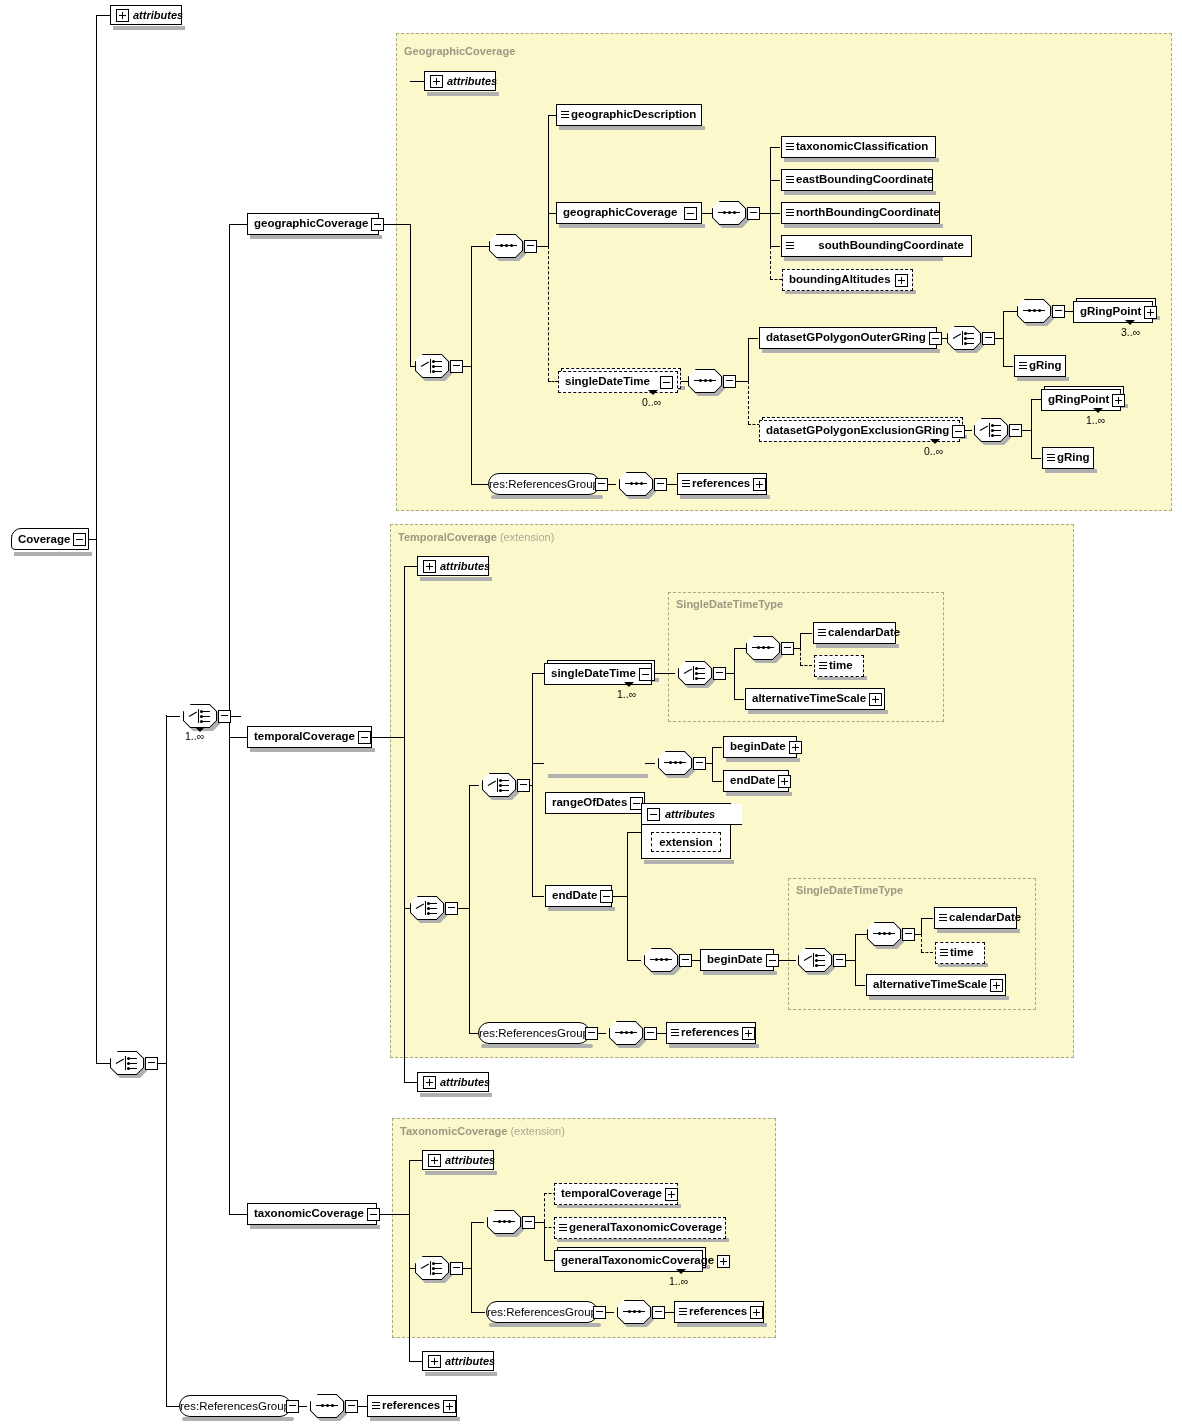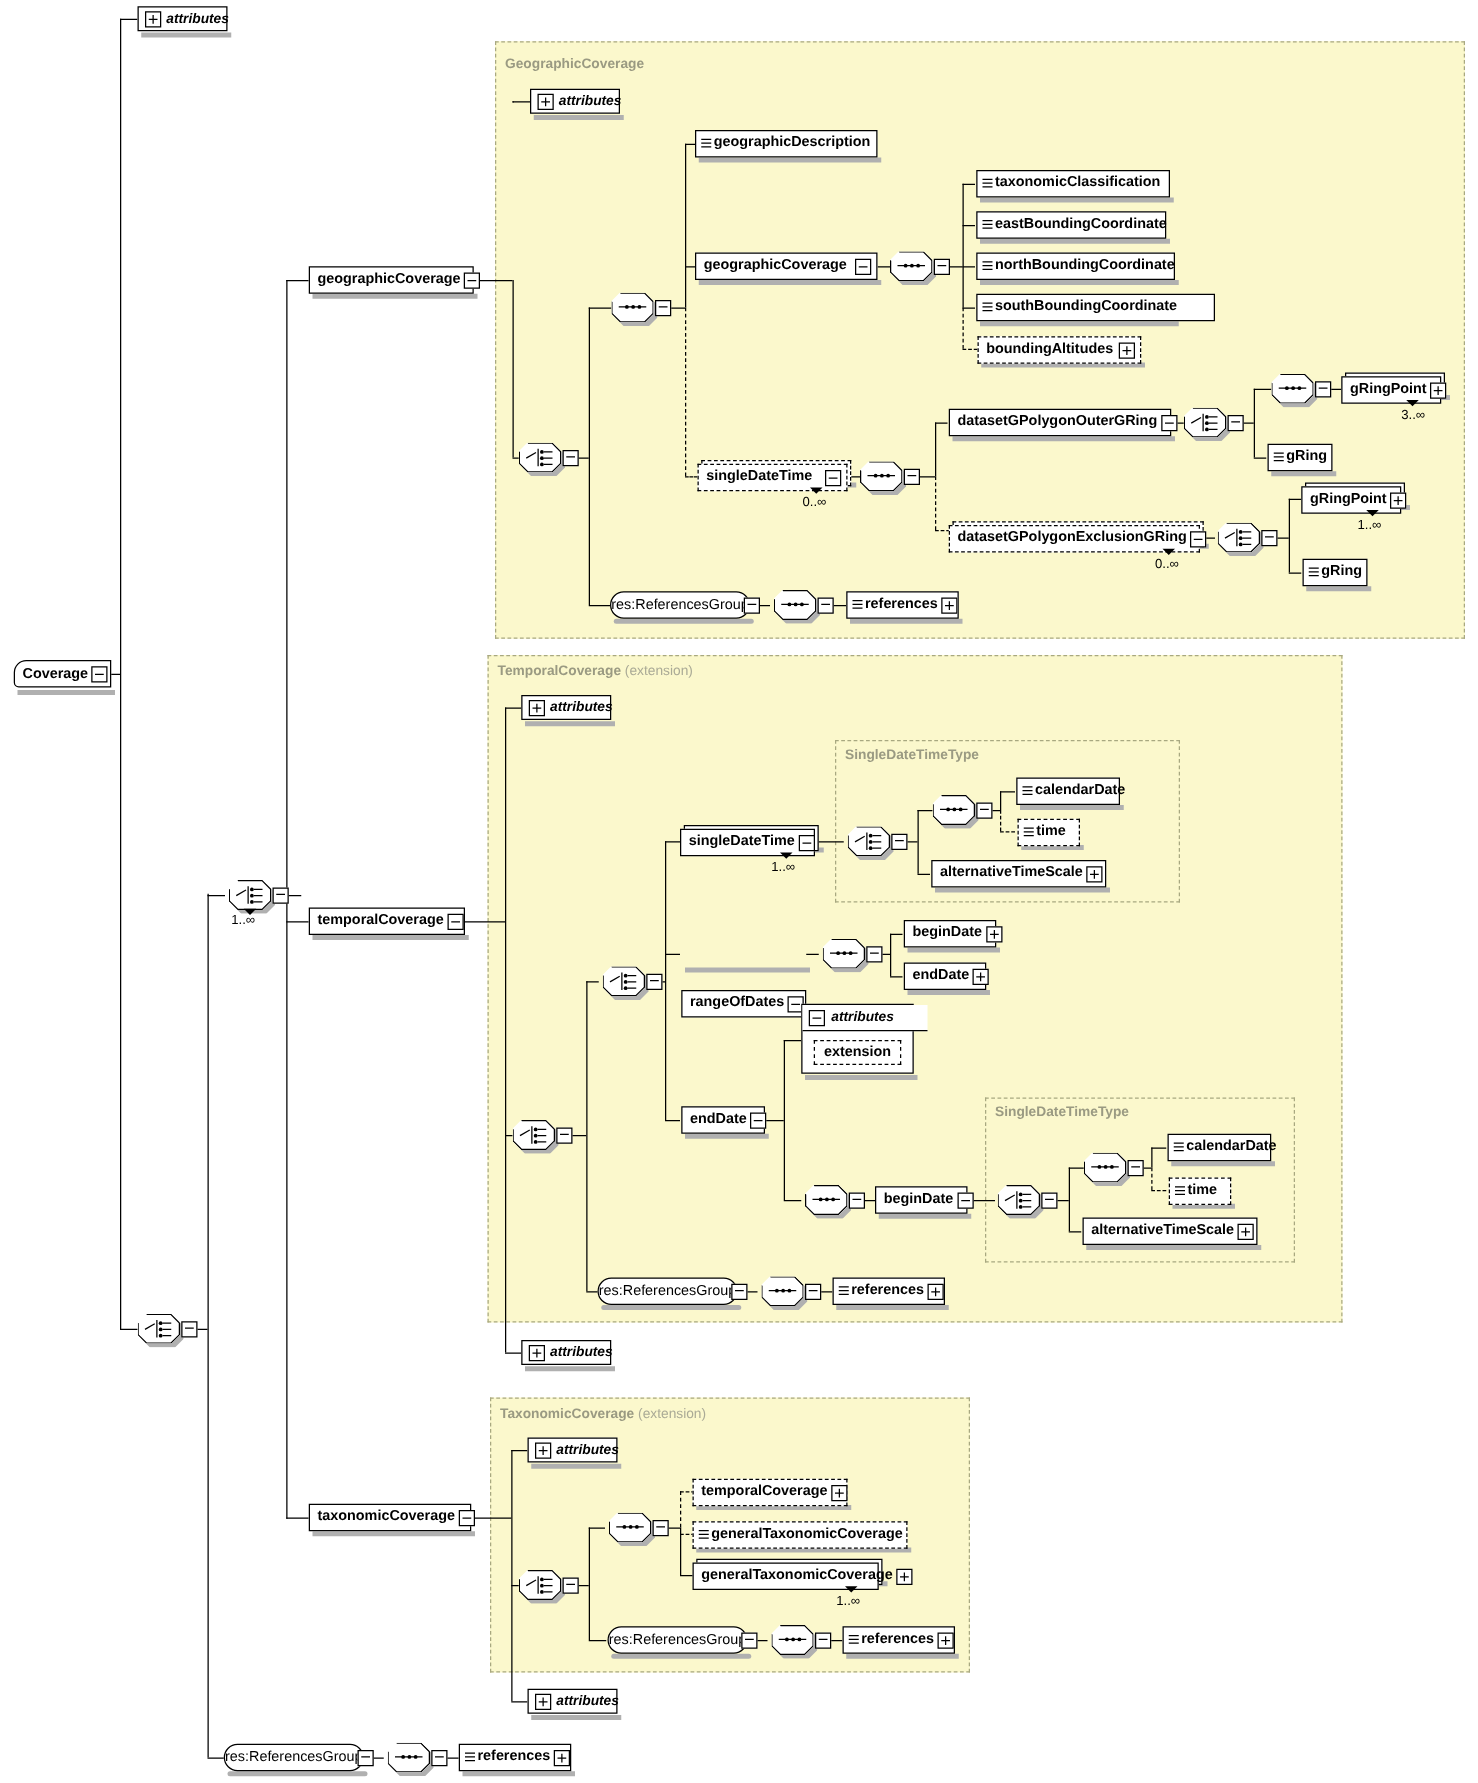--- a/index.html
+++ b/index.html
@@ -301,21 +301,21 @@
     <span class="typemk">
         <i></i>
         <i></i>
         <i></i>
       </span>
     <span class="lbl">northBoundingCoordinate</span>
   </div>
 
   <div class="ln lnh" style="left:770px;top:246px;width:10px;"></div>
   <div class="shadowbox" style="left:784px;top:257px;width:159px;height:4px;"></div>
-  <div class="node" style="left:781px;top:235px;width:191px;">
+  <div class="node" style="left:781px;top:235px;width:191px;justify-content:space-between;">
     <span class="typemk">
         <i></i>
         <i></i>
         <i></i>
       </span>
     <span class="lbl">southBoundingCoordinate</span>
   </div>
 
   <div class="shadowbox" style="left:785px;top:290px;width:131px;height:4px;"></div>
   <div class="node opt" style="left:782px;top:269px;width:131px;">

